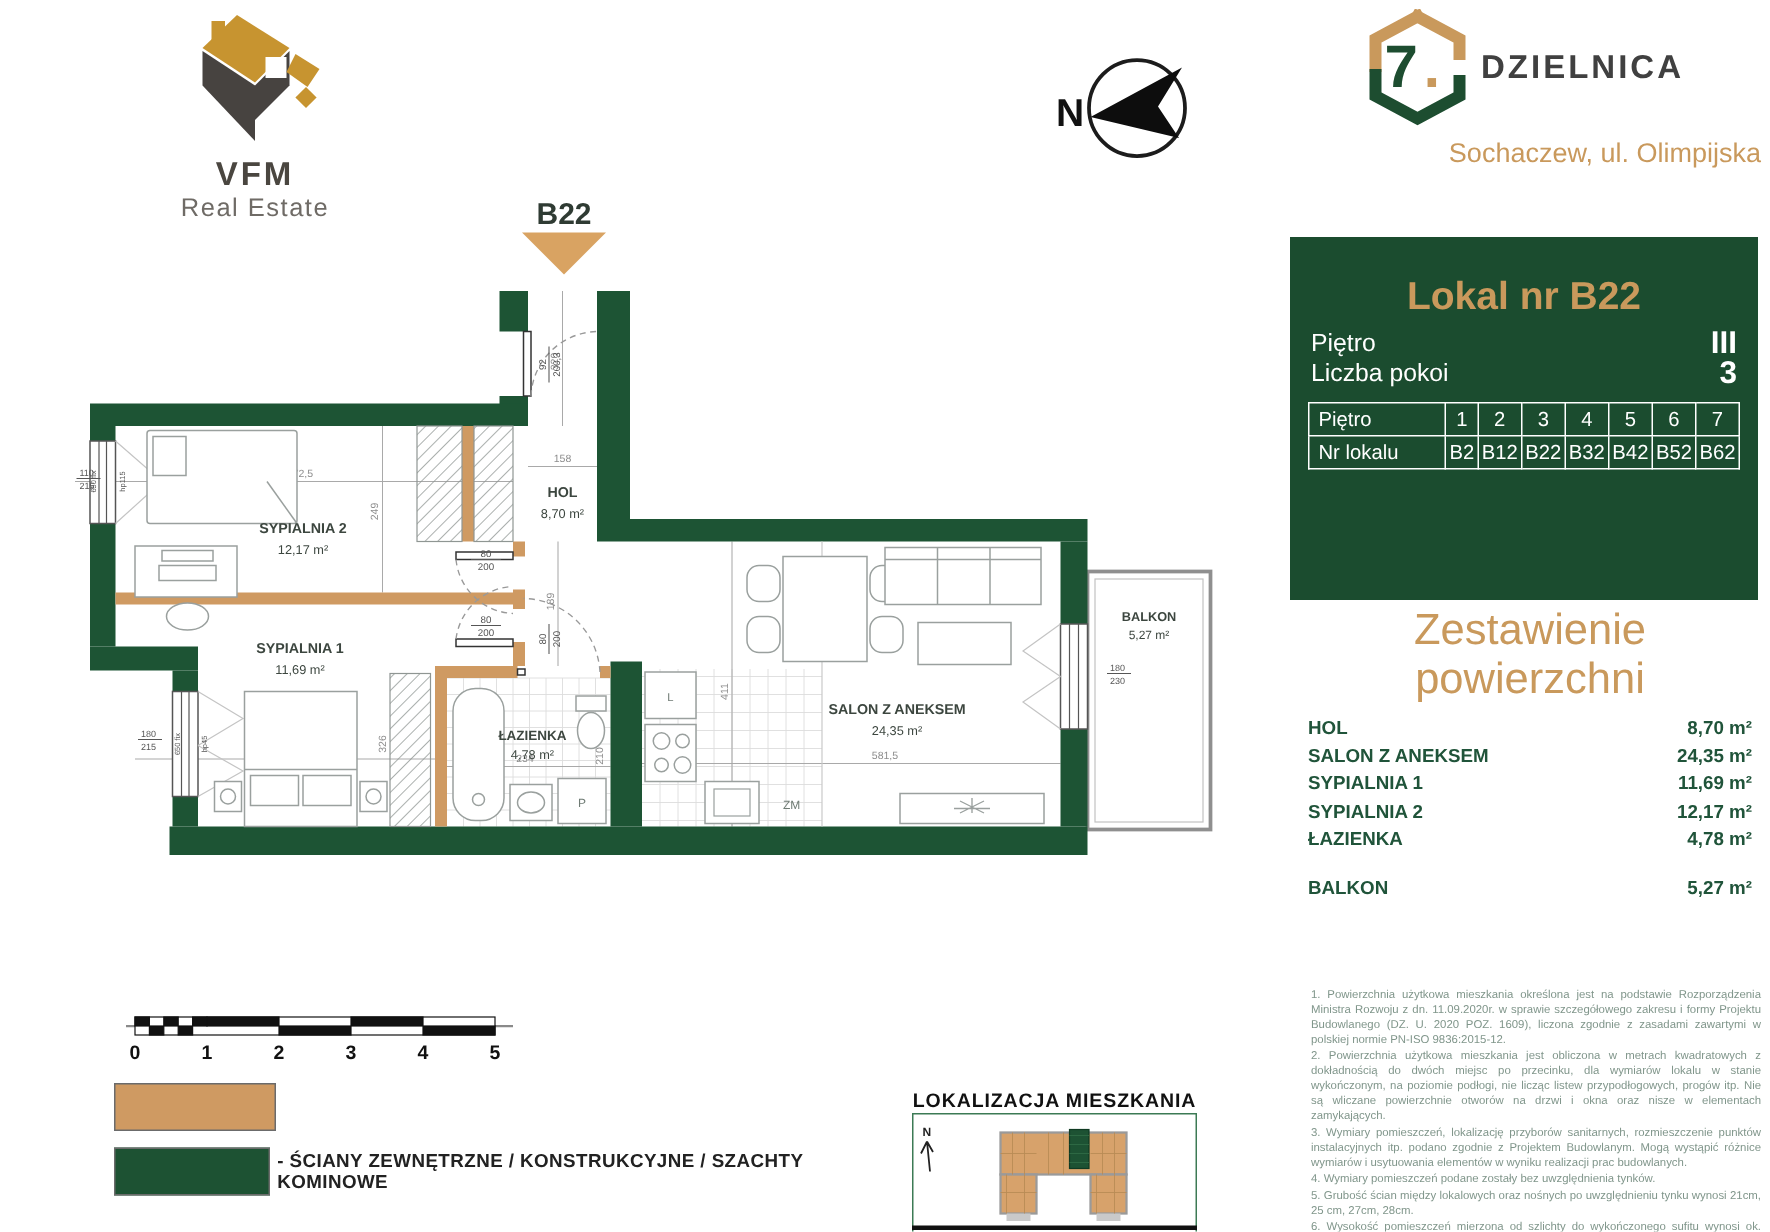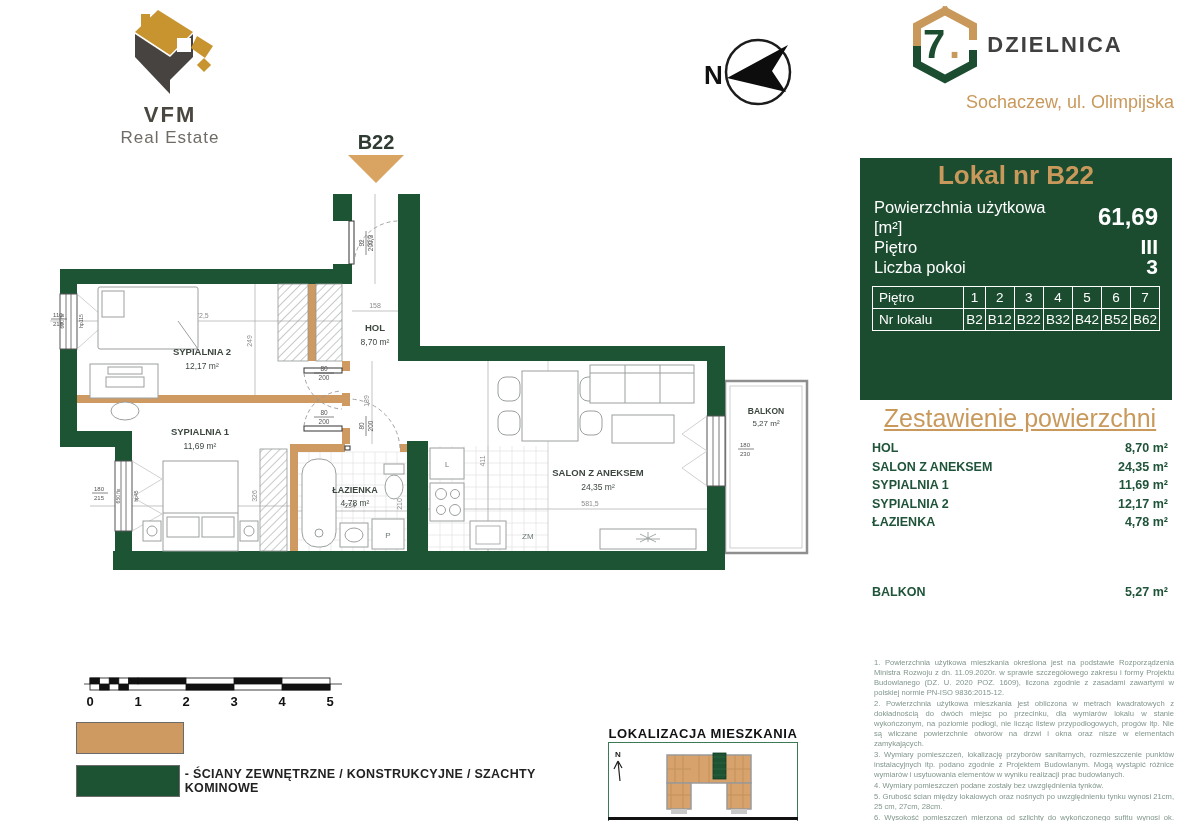--- a/index.html
+++ b/index.html
@@ -8,32 +8,32 @@
   .abs{position:absolute;}
   
   .vfm{left:95px;top:8px;width:150px;text-align:center;}
   .vfm .vfm-name{font-size:22px;font-weight:800;color:#4a4640;letter-spacing:2px;margin-top:2px;}
   .vfm .vfm-sub{font-size:17px;color:#6f6b66;letter-spacing:1px;}
   .brand{left:858px;top:6px;width:316px;}
   .brand-row{display:flex;align-items:center;justify-content:center;gap:6px;}
   .brand-name{font-size:22px;font-weight:800;color:#404040;letter-spacing:2px;}
   .brand-addr{margin-top:8px;text-align:right;font-size:18px;color:#c9995c;}
   
-  .card{left:860px;top:158px;width:312px;height:242px;background:#1b4c2f;color:#fff;box-sizing:border-box;padding:0 12px;}
+  .card{left:860px;top:158px;width:312px;height:242px;background:#1b4c2f;color:#fff;box-sizing:border-box;padding:22px 12px;}
   .card-title{text-align:center;font-size:26px;font-weight:800;color:#c9995c;margin:2px 0 6px;}
   .crow{display:flex;justify-content:space-between;align-items:center;padding:0 2px;line-height:20px;}
   .crow .lbl{font-size:16.5px;}
   .crow .val{font-size:21px;font-weight:800;text-align:right;}
   .crow.first .val{font-size:24px;}
   .ftable{width:100%;border-collapse:collapse;margin-top:9px;}
   .ftable td{border:1.2px solid #fff;font-size:13.5px;padding:3px 2px;text-align:center;color:#fff;}
   .ftable td.h{text-align:left;padding-left:6px;width:84px;}
   
   .areas{left:872px;top:404px;width:296px;}
-  .areas h2{margin:0 0 6px;text-align:center;font-size:25px;font-weight:400;color:#c9995c;text-decoration:underline;}
+  .areas h2{margin:0 0 6px;text-align:center;font-size:29px;font-weight:400;color:#c9995c;}
   .arow{display:flex;justify-content:space-between;font-size:12.5px;font-weight:700;color:#20543a;line-height:18.5px;}
   .additional{left:872px;top:583px;width:296px;}
   .additional h3{margin:0 0 6px;text-align:center;font-size:18px;font-weight:400;color:#c9995c;}
   
   .notes{left:874px;top:658px;width:300px;color:#80968b;font-size:7.6px;line-height:1.32;text-align:justify;}
   .notes div{margin-bottom:1px;}
   
   .scalebar{left:84px;top:672px;}
   .legend{left:76px;top:722px;width:520px;}
   .legend .ltitle{font-size:14px;font-weight:800;color:#151515;letter-spacing:.5px;margin-bottom:12px;}
@@ -79,24 +79,20 @@
       <text x="14" y="52" font-size="40" font-weight="800" fill="#1d4d30">7</text>
       <text x="40" y="52" font-size="40" font-weight="800" fill="#c9995c">.</text>
     </svg>
     <div class="brand-name">DZIELNICA</div>
   </div>
   <div class="brand-addr">Sochaczew, ul. Olimpijska</div>
 </div>
 
 <div class="abs card">
   <div class="card-title">Lokal nr B22</div>
-  <div class="crow first">
-    <span class="lbl" style="width:62%;">Powierzchnia użytkowa [m²]</span>
-    <span class="val">61,69</span>
-  </div>
   <div class="crow">
     <span class="lbl">Piętro</span>
     <span class="val">III</span>
   </div>
   <div class="crow">
     <span class="lbl">Liczba pokoi</span>
     <span class="val">3</span>
   </div>
   <table class="ftable">
     <tbody>

